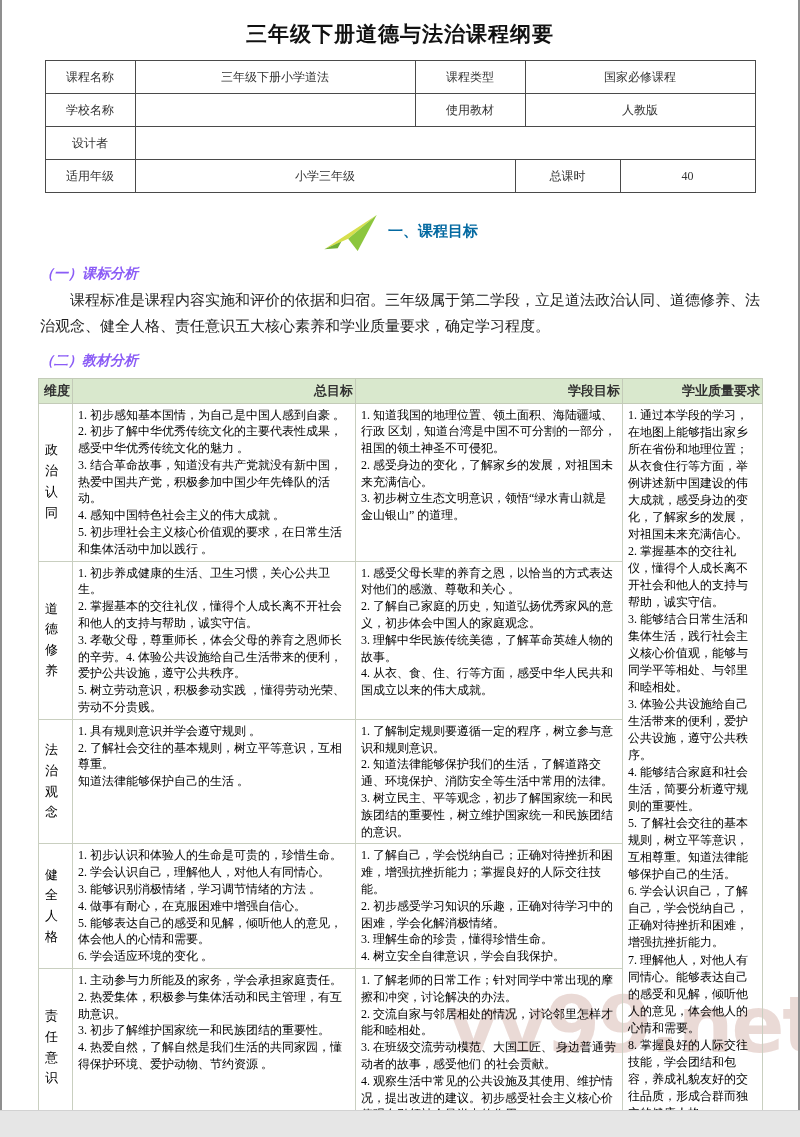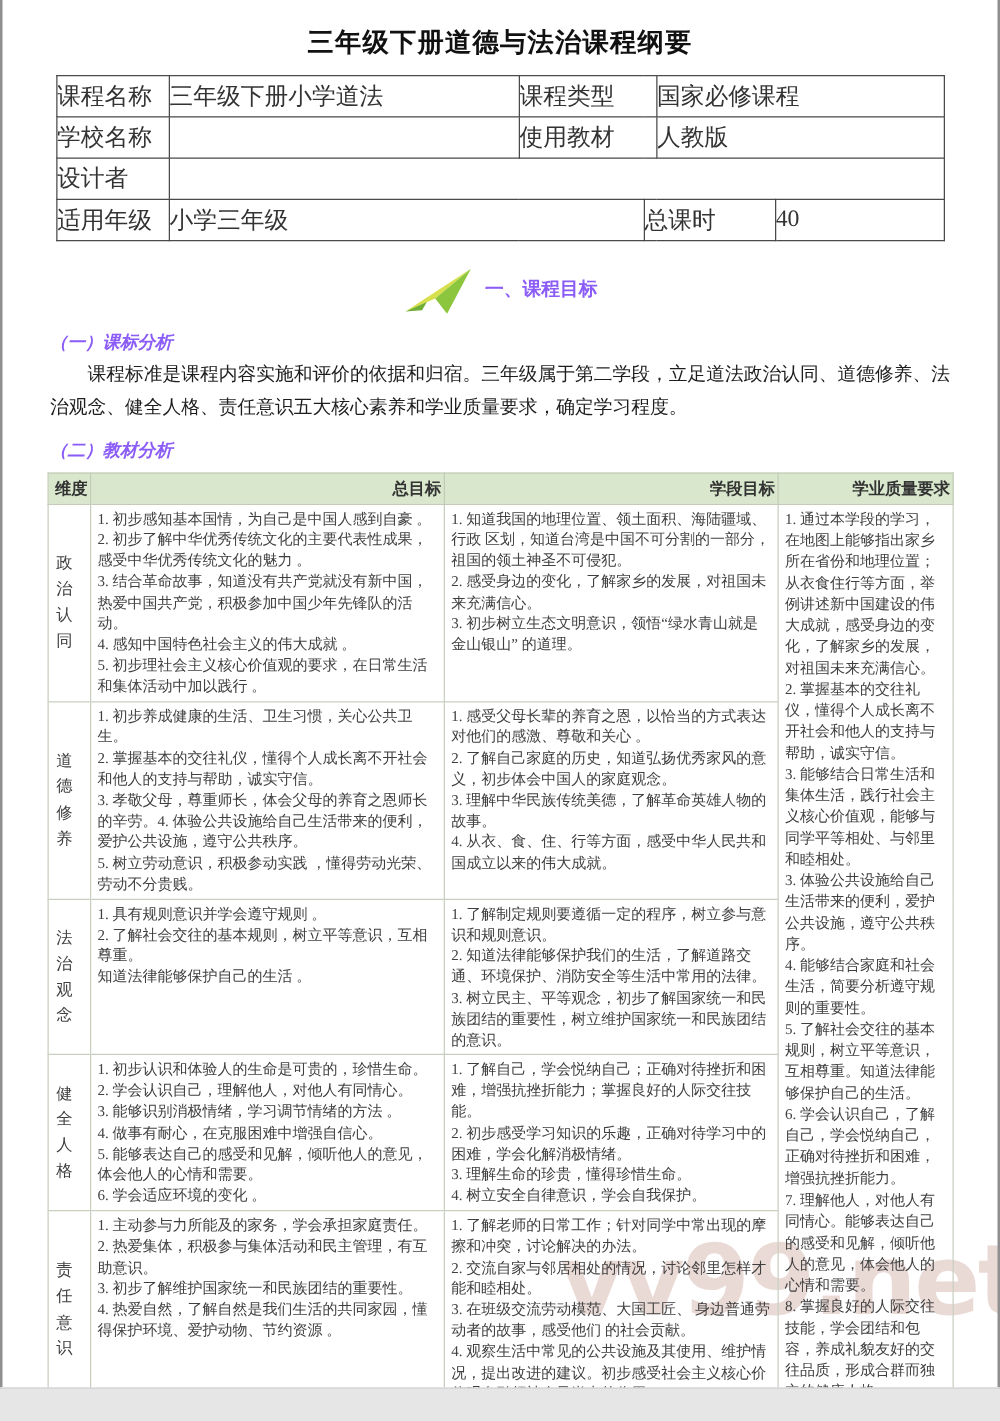--- a/index.html
+++ b/index.html
@@ -30,28 +30,28 @@
   .doc-title {
     margin-top:20px; text-align:center;
     font-size:21px; font-weight:bold; letter-spacing:1px; color:#111;
   }
 
   table { border-collapse:collapse; table-layout:fixed; }
 
   .info-table { width:710px; margin:12px auto 0 auto; }
   .info-table td {
     border:1px solid #4a4a4a; height:33px;
-    font-size:19px; color:#333;
+    font-size:12px; text-align:center; color:#333;
     overflow:hidden;
   }
 
   .section-head {
     margin:16px 0 2px 0;
     display:flex; justify-content:center; align-items:center; gap:8px;
-    font-size:15px; font-weight:bold; color:#8b5cf6;
+    font-size:15px; font-weight:bold; color:#0369a1;
     font-family:"Liberation Sans","DejaVu Sans",sans-serif;
   }
   .plane { width:58px; height:40px; margin-top:4px; }
 
   .sub-head {
     margin:12px 0 4px 2px;
     color:#8b5cf6; font-weight:bold; font-style:italic; font-size:14px;
   }
   .body-para {
     margin:2px 2px 0 2px;
@@ -60,21 +60,21 @@
 
   .matrix-table { width:724px; margin-top:8px; }
   .matrix-table th {
     background:#d9e8cd; border:1px solid #c3cbb8;
     font-size:13px; font-weight:bold; text-align:right;
     padding:3px 2px; color:#333;
   }
   .matrix-table td {
     border:1px solid #c9cfc0; vertical-align:top;
     font-size:12px; line-height:1.4; padding:3px 5px;
-    white-space:pre-line; overflow:hidden; color:#404040;
+    white-space:pre-line; overflow:hidden; color:#000000;
   }
   .matrix-table td.dim {
     vertical-align:middle; text-align:left;
     font-size:13px; line-height:1.6; padding:2px 6px;
     word-break:break-all; white-space:normal;
   }
   .matrix-table td.quality { font-size:12px; line-height:1.42; }
 
   .overall-head { margin:8px 0 2px 2px; font-size:13px; color:#1d1d1d; }
 </style>

